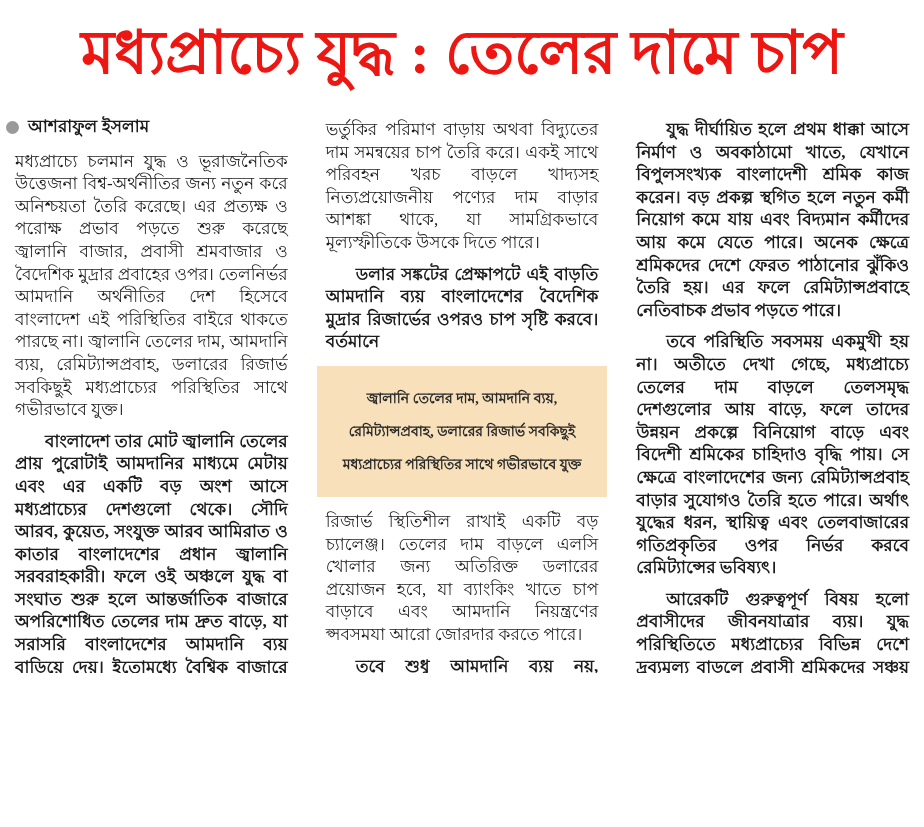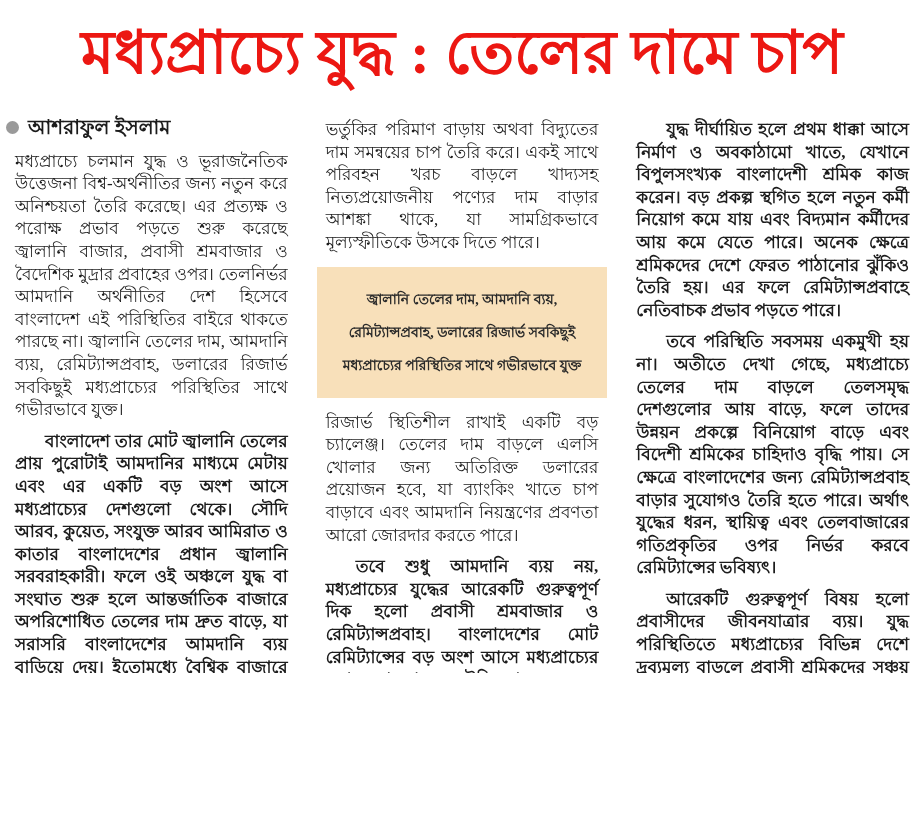--- a/index.html
+++ b/index.html
@@ -47,21 +47,21 @@
     margin: 9px;
     text-align: justify;
   }
   .col p.indent { text-indent: 30px; font-weight: bold; }
   
   .byline {
     display: flex;
     align-items: center;
     gap: 9px;
     font-weight: 700;
-    font-size: 20px;
+    font-size: 17px;
     margin: 6px 0 12px 0;
     font-family: "Liberation Sans", sans-serif;
   }
   .byline .dot {
     width: 13px;
     height: 13px;
     border-radius: 50%;
     background: #9a9a9a;
     flex: 0 0 auto;
   }
@@ -93,22 +93,23 @@
         <span class="dot"></span>
         <span>আশরাফুল ইসলাম</span>
       </div>
       <p>মধ্যপ্রাচ্যে চলমান যুদ্ধ ও ভূরাজনৈতিক উত্তেজনা বিশ্ব-অর্থনীতির জন্য নতুন করে অনিশ্চয়তা তৈরি করেছে। এর প্রত্যক্ষ ও পরোক্ষ প্রভাব পড়তে শুরু করেছে জ্বালানি বাজার, প্রবাসী শ্রমবাজার ও বৈদেশিক মুদ্রার প্রবাহের ওপর। তেলনির্ভর আমদানি অর্থনীতির দেশ হিসেবে বাংলাদেশ এই পরিস্থিতির বাইরে থাকতে পারছে না। জ্বালানি তেলের দাম, আমদানি ব্যয়, রেমিট্যান্সপ্রবাহ, ডলারের রিজার্ভ সবকিছুই মধ্যপ্রাচ্যের পরিস্থিতির সাথে গভীরভাবে যুক্ত।</p>
       <p class="indent">বাংলাদেশ তার মোট জ্বালানি তেলের প্রায় পুরোটাই আমদানির মাধ্যমে মেটায় এবং এর একটি বড় অংশ আসে মধ্যপ্রাচ্যের দেশগুলো থেকে। সৌদি আরব, কুয়েত, সংযুক্ত আরব আমিরাত ও কাতার বাংলাদেশের প্রধান জ্বালানি সরবরাহকারী। ফলে ওই অঞ্চলে যুদ্ধ বা সংঘাত শুরু হলে আন্তর্জাতিক বাজারে অপরিশোধিত তেলের দাম দ্রুত বাড়ে, যা সরাসরি বাংলাদেশের আমদানি ব্যয় বাড়িয়ে দেয়। ইতোমধ্যে বৈশ্বিক বাজারে তেলের দামে অস্থিরতা দেখা দিয়েছে এবং ভবিষ্যৎ সরবরাহ নিয়ে উদ্বেগ তৈরি হয়েছে। তেলের দাম ব্যারেলপ্রতি কয়েক ডলার বাড়লেই বাংলাদেশের বার্ষিক আমদানি ব্যয় হাজার কোটি টাকা পর্যন্ত বেড়ে যেতে পারে।</p>
 
     </div>
 
     <div class="col">
       <p>ভর্তুকির পরিমাণ বাড়ায় অথবা বিদ্যুতের দাম সমন্বয়ের চাপ তৈরি করে। একই সাথে পরিবহন খরচ বাড়লে খাদ্যসহ নিত্যপ্রয়োজনীয় পণ্যের দাম বাড়ার আশঙ্কা থাকে, যা সামগ্রিকভাবে মূল্যস্ফীতিকে উসকে দিতে পারে।</p>
+      <p class="indent">ডলার সঙ্কটের প্রেক্ষাপটে এই বাড়তি আমদানি ব্যয় বাংলাদেশের বৈদেশিক মুদ্রার রিজার্ভের ওপরও চাপ সৃষ্টি করবে। বর্তমানে</p>
       <div class="pull-quote">জ্বালানি তেলের দাম, আমদানি ব্যয়, রেমিট্যান্সপ্রবাহ, ডলারের রিজার্ভ সবকিছুই মধ্যপ্রাচ্যের পরিস্থিতির সাথে গভীরভাবে যুক্ত</div>
-      <p>রিজার্ভ স্থিতিশীল রাখাই একটি বড় চ্যালেঞ্জ। তেলের দাম বাড়লে এলসি খোলার জন্য অতিরিক্ত ডলারের প্রয়োজন হবে, যা ব্যাংকিং খাতে চাপ বাড়াবে এবং আমদানি নিয়ন্ত্রণের প্রবণতা আরো জোরদার করতে পারে।</p>
+      <p>রিজার্ভ স্থিতিশীল রাখাই একটি বড় চ্যালেঞ্জ। তেলের দাম বাড়লে এলসি খোলার জন্য অতিরিক্ত ডলারের প্রয়োজন হবে, যা ব্যাংকিং খাতে চাপ বাড়াবে এবং আমদানি নিয়ন্ত্রণের প্সবসমযা আরো জোরদার করতে পারে।</p>
       <p class="indent">তবে শুধু আমদানি ব্যয় নয়, মধ্যপ্রাচ্যের যুদ্ধের আরেকটি গুরুত্বপূর্ণ দিক হলো প্রবাসী শ্রমবাজার ও রেমিট্যান্সপ্রবাহ। বাংলাদেশের মোট রেমিট্যান্সের বড় অংশ আসে মধ্যপ্রাচ্যের দেশগুলো থেকে। সৌদি আরব, সংযুক্ত আরব আমিরাত, কাতার, কুয়েত ও ওমান– এই পাঁচটি দেশ থেকেই বাংলাদেশের রেমিট্যান্সের বেশির</p>
     </div>
 
     <div class="col">
       <p class="indent">যুদ্ধ দীর্ঘায়িত হলে প্রথম ধাক্কা আসে নির্মাণ ও অবকাঠামো খাতে, যেখানে বিপুলসংখ্যক বাংলাদেশী শ্রমিক কাজ করেন। বড় প্রকল্প স্থগিত হলে নতুন কর্মী নিয়োগ কমে যায় এবং বিদ্যমান কর্মীদের আয় কমে যেতে পারে। অনেক ক্ষেত্রে শ্রমিকদের দেশে ফেরত পাঠানোর ঝুঁকিও তৈরি হয়। এর ফলে রেমিট্যান্সপ্রবাহে নেতিবাচক প্রভাব পড়তে পারে।</p>
       <p class="indent">তবে পরিস্থিতি সবসময় একমুখী হয় না। অতীতে দেখা গেছে, মধ্যপ্রাচ্যে তেলের দাম বাড়লে তেলসমৃদ্ধ দেশগুলোর আয় বাড়ে, ফলে তাদের উন্নয়ন প্রকল্পে বিনিয়োগ বাড়ে এবং বিদেশী শ্রমিকের চাহিদাও বৃদ্ধি পায়। সে ক্ষেত্রে বাংলাদেশের জন্য রেমিট্যান্সপ্রবাহ বাড়ার সুযোগও তৈরি হতে পারে। অর্থাৎ যুদ্ধের ধরন, স্থায়িত্ব এবং তেলবাজারের গতিপ্রকৃতির ওপর নির্ভর করবে রেমিট্যান্সের ভবিষ্যৎ।</p>
       <p class="indent">আরেকটি গুরুত্বপূর্ণ বিষয় হলো প্রবাসীদের জীবনযাত্রার ব্যয়। যুদ্ধ পরিস্থিতিতে মধ্যপ্রাচ্যের বিভিন্ন দেশে দ্রব্যমূল্য বাড়লে প্রবাসী শ্রমিকদের সঞ্চয় কমে যেতে পারে, যা দেশে পাঠানো অর্থের পরিমাণে প্রভাব ফেলবে। আবার ব্যাংকিং চ্যানেলের পরিবর্তে অনানুষ্ঠানিক পথে অর্থ পাঠানোর প্রবণতা বাড়লে সরকারিভাবে রেমিট্যান্স কম দেখাতে পারে।</p>
 
     </div>
 

